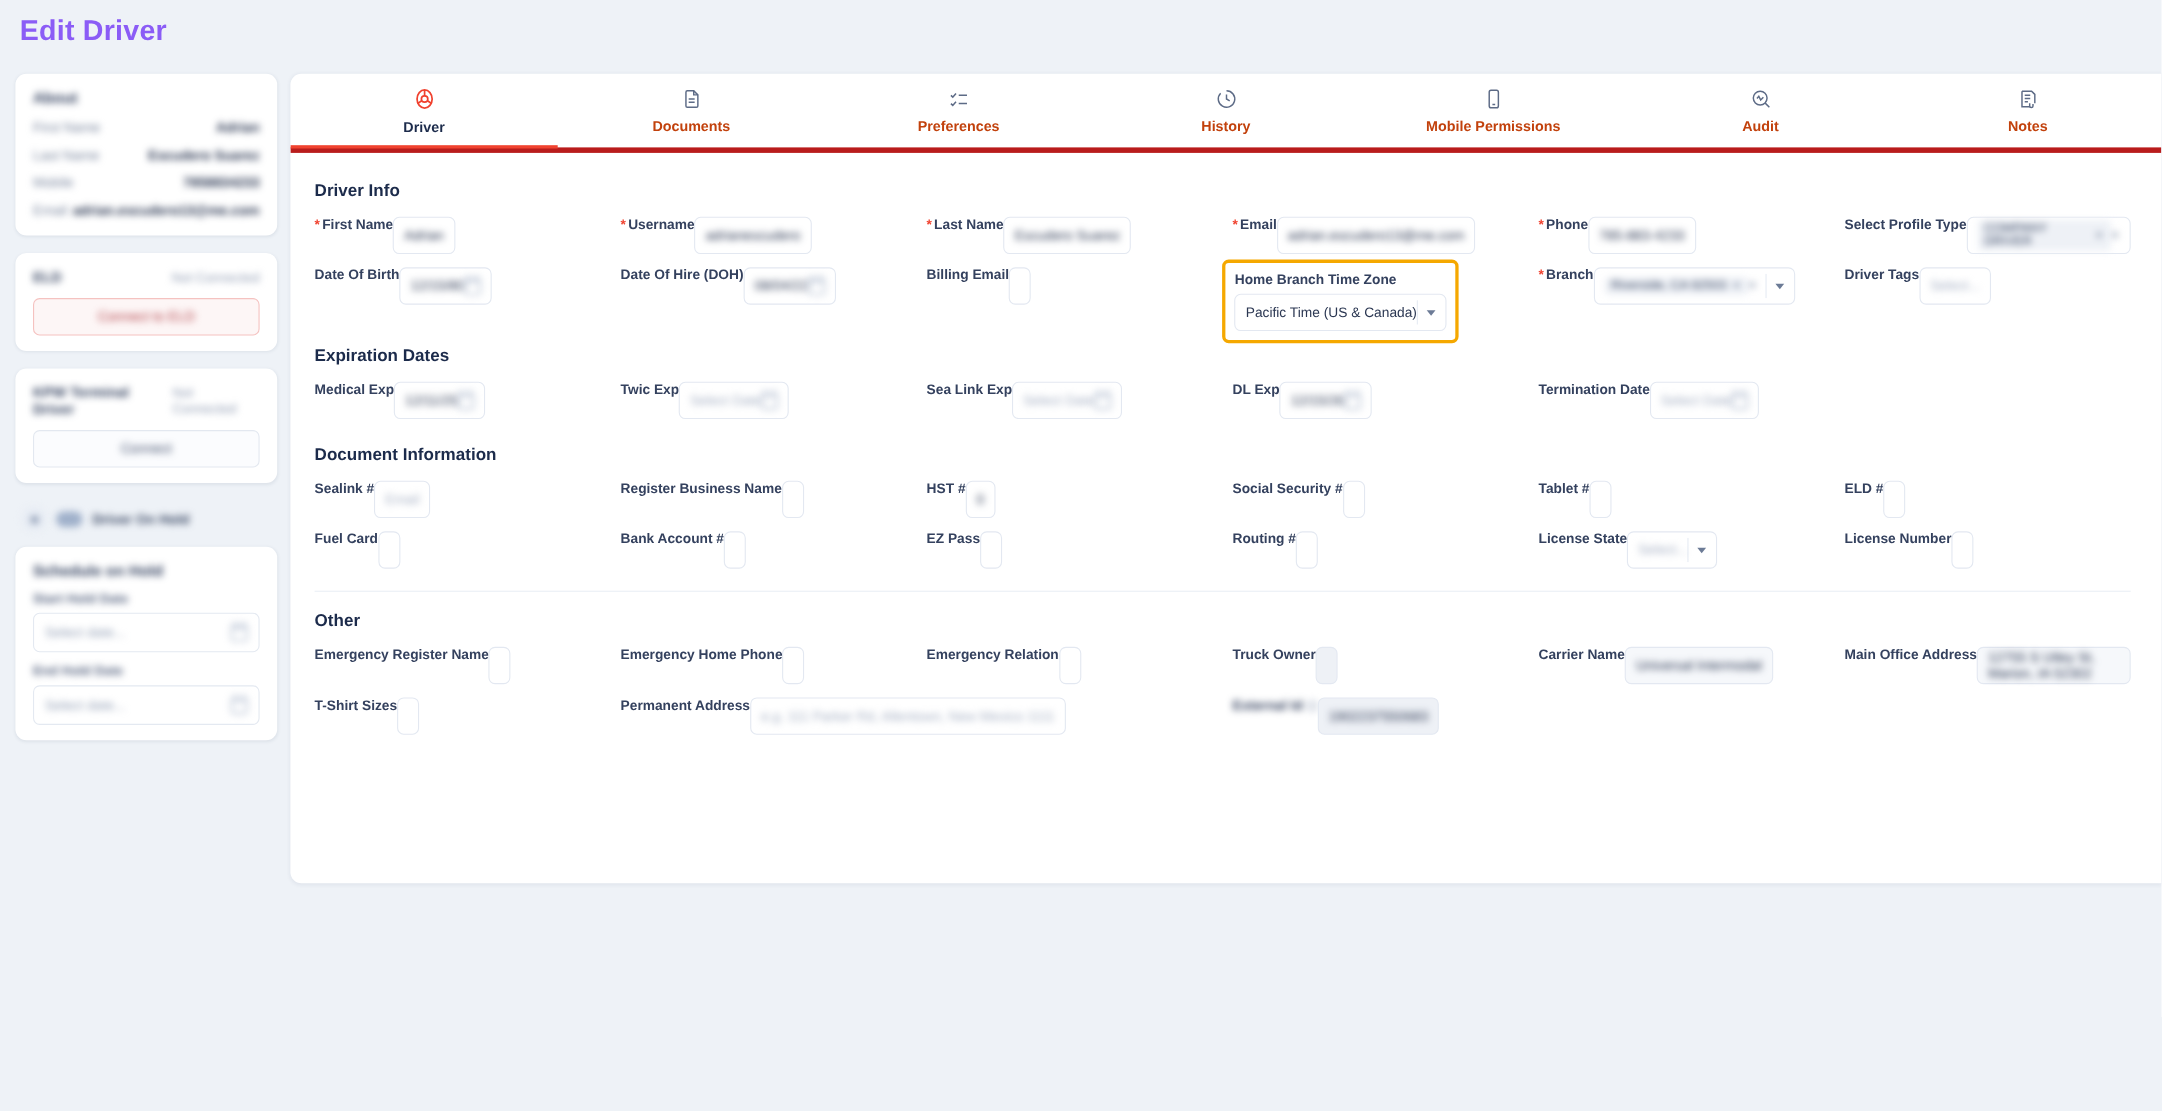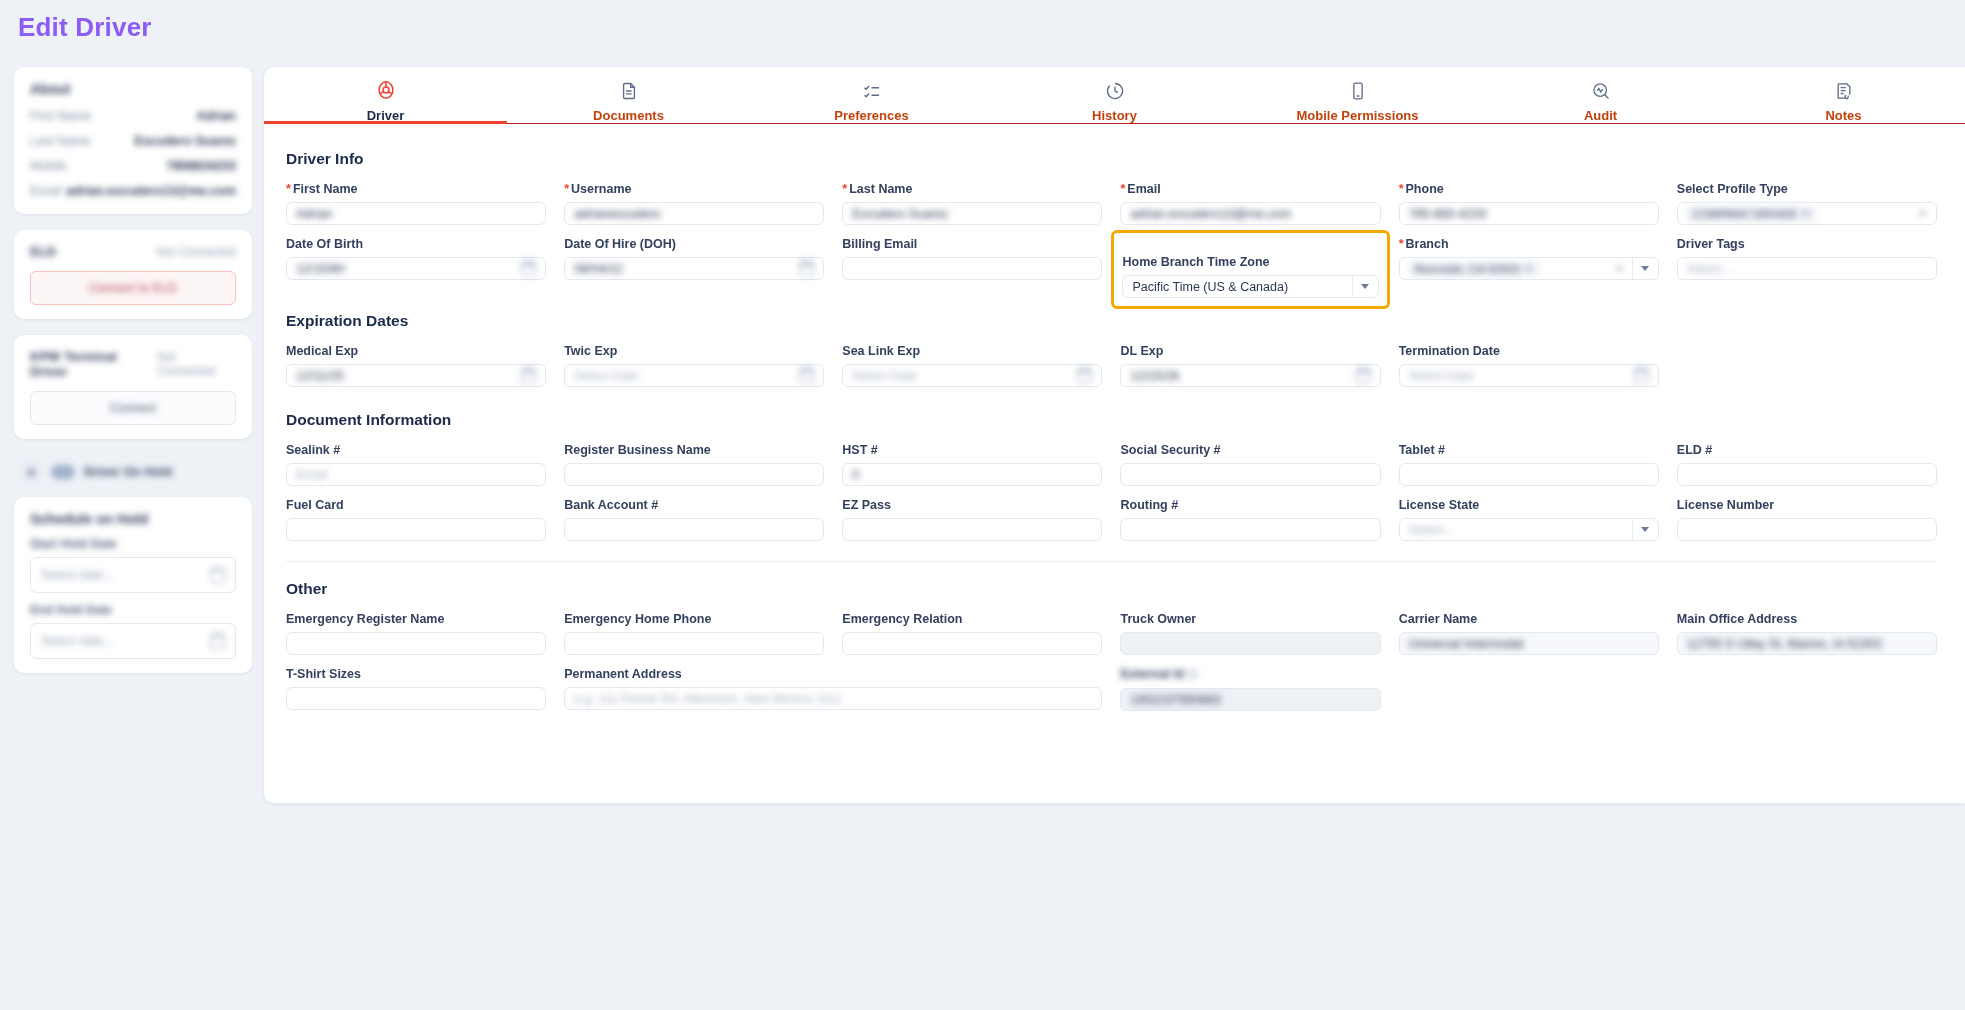--- a/index.html
+++ b/index.html
@@ -63,59 +63,59 @@
   .cal::after {
     content:''; position:absolute; top:2px; left:1px; right:1px; height:1.6px; background:#90a0bb;
   }
 
   
   .main {
     flex: 1; background: #fff; border-radius: 10px 0 0 10px;
     box-shadow: 0 1px 4px rgba(30,45,80,.07);
     margin-right: 0; overflow: hidden; height: 736px;
   }
-  .tabs { display: flex; border-bottom: 1px solid #b91c1c; height: 57px; align-items: flex-end; }
+  .tabs { display: flex; border-bottom: 5px solid #b91c1c; height: 72px; }
   .tab {
     flex: 1; display: flex; flex-direction: column; align-items: center;
     justify-content: center; gap: 7px; cursor: pointer; position: relative;
     font-size: 13px; color: #c2410c; font-weight: 600;
   }
   .tab.active { color: #1c2b4b; }
   .tab.active::after {
     content:''; position:absolute; left:0; right:0; bottom:-1px; height:3px; background:#f0422f;
   }
   .tab svg { display: block; }
 
   .content { padding: 22px 28px 0 22px; }
   .section-title { font-size: 15.5px; font-weight: 700; color: #1c2b4b; margin: 4px 0 14px; }
   .grid { display: grid; grid-template-columns: repeat(6, 1fr); gap: 12px 18px; }
-  .fgroup { display: flex; flex-direction: column; }
+  .fgroup { display: flex; flex-direction: row; }
   .flabel { font-size: 12.5px; color: #34415e; margin-bottom: 6px; font-weight: 600; white-space: nowrap; }
   .req { color: #f0422f; margin-right: 2px; }
   .inp {
-    height: 23px; border: 1px solid #e3e8f1; border-radius: 6px; background: #fff;
+    height: 34px; border: 1px solid #e3e8f1; border-radius: 6px; background: #fff;
     display: flex; align-items: center; padding: 0 9px; font-size: 12.5px; color: #2b3752;
     position: relative;
   }
   .inp.ph { color: #a7b1c4; }
   .inp.disabled { background: #eef1f6; border-color: #e3e8f1; }
   .inp.filled-grey { background: #f6f8fb; }
   .inp .r { margin-left: auto; display: flex; align-items: center; gap: 8px; }
   .divider-v { width:1px; height:22px; background:#e6ebf3; }
   .chip {
     background: #eef1f6; border-radius: 3px; padding: 2px 6px; font-size: 11.5px;
     color: #3a4864; display: inline-flex; align-items: center; gap: 5px;
   }
   .chip-x { font-size: 10px; color: #6d7b95; }
   .chev {
     width: 0; height: 0; border-left: 4.5px solid transparent; border-right: 4.5px solid transparent;
     border-top: 5.5px solid #6c7b96;
   }
   .hl-box {
-    border: 3px solid #f5a800; border-radius: 6px; padding: 20px 8px 8px;
+    border: 3px solid #f5a800; border-radius: 6px; padding: 6px 8px 8px;
     margin: -7px -9px -9px -9px; grid-column: span 1;
   }
   .hl-box .flabel { margin-top: 2px; }
   .divider-h { height: 1px; background: #eaeff6; margin: 20px 0 18px; }
   .x-small { font-size: 10px; color: #9aa6bb; }
 </style>
 </head>
 <body>
 
 <div class="page-title">Edit Driver</div>

